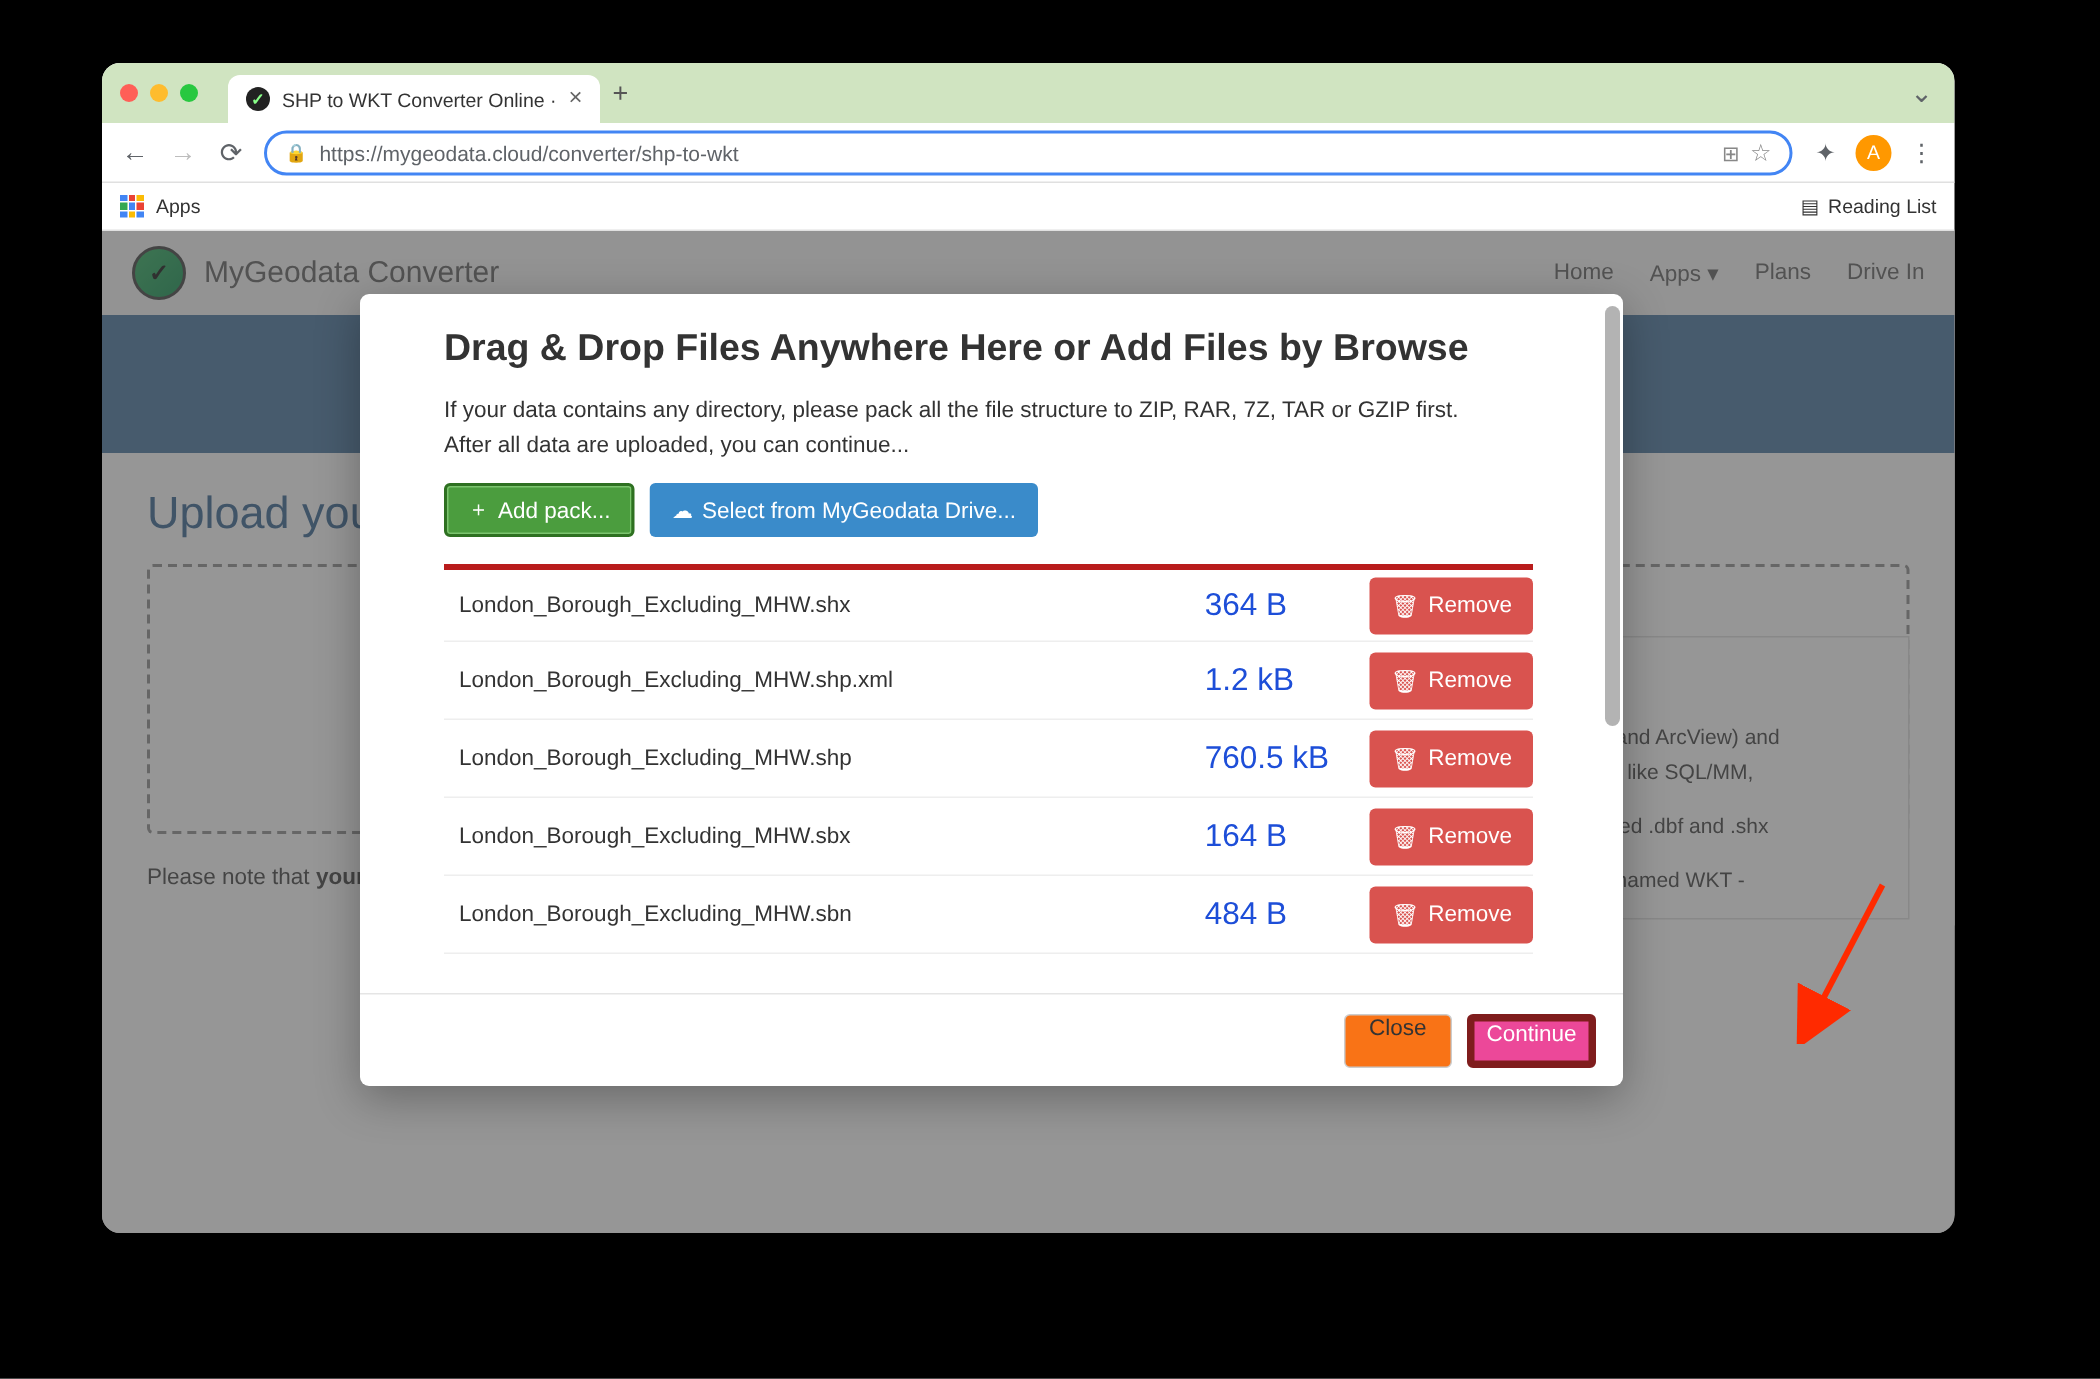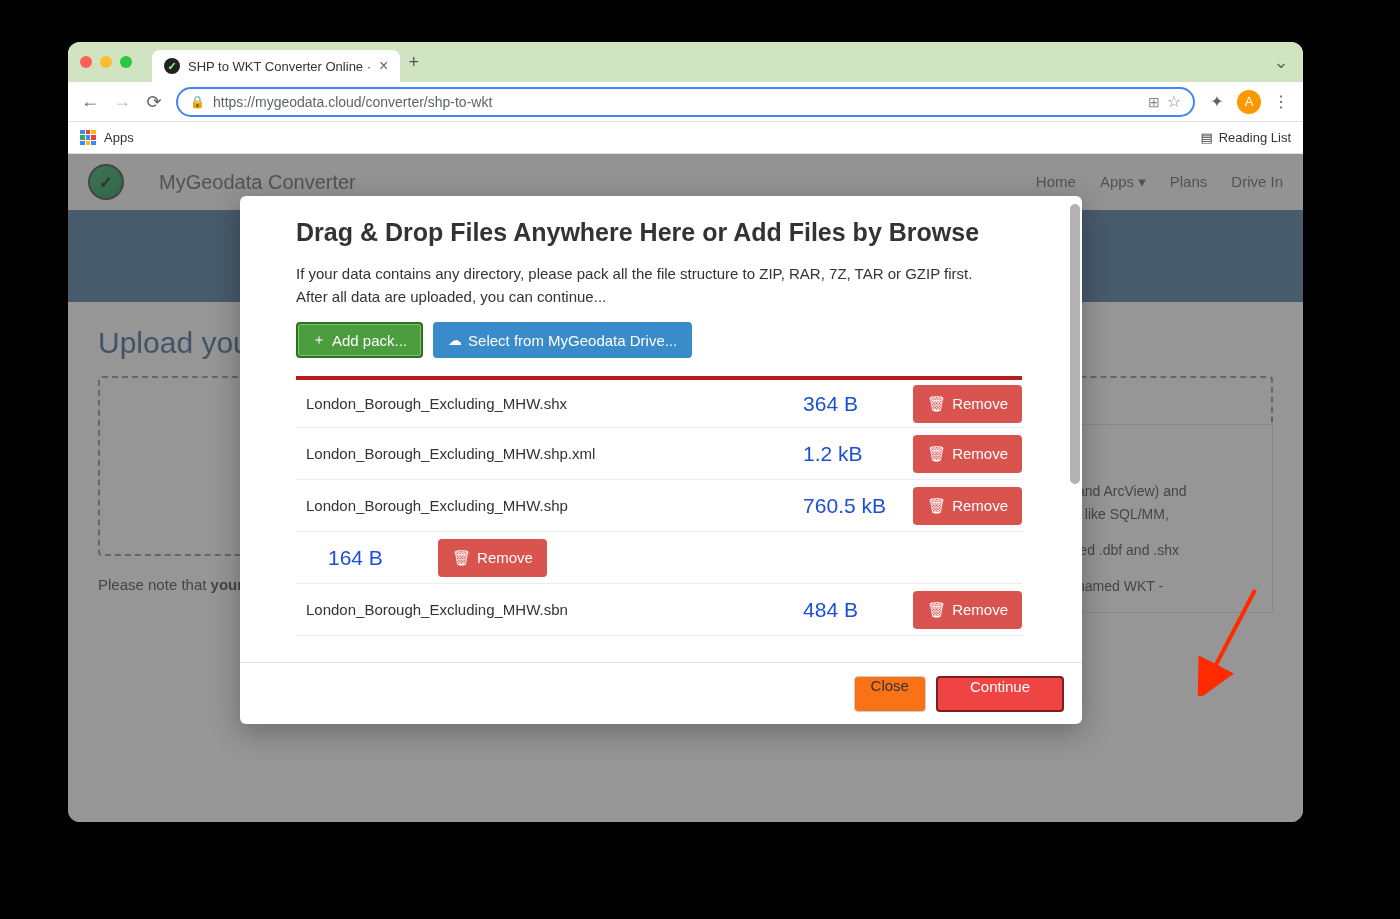--- a/index.html
+++ b/index.html
@@ -31,21 +31,21 @@
 .apps-icon { width: 16px; height: 16px; display: grid; grid-template-columns: repeat(3,1fr); grid-template-rows: repeat(3,1fr); gap: 1px; }
 .apps-icon span { background: #4285f4; } .apps-icon span:nth-child(2){background:#ea4335} .apps-icon span:nth-child(3){background:#fbbc05} .apps-icon span:nth-child(4){background:#34a853} .apps-icon span:nth-child(6){background:#ea4335} .apps-icon span:nth-child(8){background:#fbbc05}
 
 
 .page { position: relative; height: calc(100% - 112px); overflow: hidden; }
 .page-bg { position: absolute; inset: 0; }
 
 .site-header { height: 56px; display: flex; align-items: center; justify-content: space-between; padding: 0 20px; background: #f7f7f7; }
 .brand { display: flex; align-items: center; gap: 12px; }
 .brand-logo { width: 36px; height: 36px; border-radius: 50%; background: linear-gradient(135deg,#2a5 0%,#084 100%); display: flex; align-items: center; justify-content: center; color: #000; font-weight: bold; border: 2px solid #333; }
-.brand-text { font-size: 20px; color: #555; margin-left: 23px; }
+.brand-text { font-size: 20px; color: #555; }
 .nav-links { display: flex; gap: 24px; font-size: 15px; color: #555; }
 .nav-item { cursor: pointer; }
 
 .banner { background: #3b6b9a; color: #fff; padding: 30px 40px; font-size: 28px; text-align: center; }
 .section { padding: 24px 30px; background: #fff; }
 .upload-title { font-size: 30px; color: #2a5a8a; font-weight: 300; margin-bottom: 16px; }
 .dropzone { border: 2px dashed #888; height: 180px; border-radius: 4px; }
 .note-text { margin-top: 20px; font-size: 15px; color: #333; }
 .right-card { position: absolute; right: 30px; top: 270px; width: 260px; background: #fff; border: 1px solid #ddd; padding: 14px; font-size: 14px; color: #333; line-height: 1.6; text-align: justify; }
 
@@ -64,21 +64,21 @@
 
 .file-list { }
 .file-row { display: flex; align-items: center; border-bottom: 1px solid #eee; height: 52px; }
 .file-row:first-child { border-top: 4px solid #b91c1c; }
 .file-name { flex: 1; font-size: 15px; color: #333; padding-left: 10px; }
 .file-size { width: 110px; font-size: 21px; color: #1d4ed8; margin-left: 32px; }
 .btn-remove { background: #d9534f; color: #fff; height: 38px; padding: 0 14px; border-radius: 4px; display: inline-flex; align-items: center; gap: 6px; font-size: 15px; cursor: pointer; }
 
 .modal-footer { border-top: 1px solid #e5e5e5; height: 62px; display: flex; align-items: center; justify-content: flex-end; padding: 0 18px; gap: 10px; }
 .btn-close { background: #f97316; color: #333; border: 1px solid #ccc; height: 36px; padding: 0 16px; border-radius: 4px; font-size: 15px; cursor: pointer; }
-.btn-continue { background: #ef4444; color: #fff; height: 36px; padding: 0 32px; border-radius: 4px; font-size: 15px; cursor: pointer; border: 2px solid #7f1d1d; }
+.btn-continue { background: #ec4899; color: #fff; height: 36px; padding: 0 8px; border-radius: 4px; font-size: 15px; cursor: pointer; border: 5px solid #7f1d1d; }
 
 
 .arrow { position: absolute; left: 953px; top: 390px; width: 70px; height: 110px; pointer-events: none; }
 
 .grid3 { font-size: 14px; color: #888; letter-spacing: -1px; }
 .star { font-size: 16px; color: #888; }
 </style>
 </head>
 <body>
 
@@ -208,20 +208,21 @@
             </div>
             <div class="file-row">
               <div class="file-name">London_Borough_Excluding_MHW.shp</div>
               <div class="file-size">760.5 kB</div>
               <div class="btn-remove">
                 <span>🗑</span>
                 <span>Remove</span>
               </div>
             </div>
             <div class="file-row">
+              <div class="file-name">London_Borough_Excluding_MHW.sbx</div>
               <div class="file-size">164 B</div>
               <div class="btn-remove">
                 <span>🗑</span>
                 <span>Remove</span>
               </div>
             </div>
             <div class="file-row">
               <div class="file-name">London_Borough_Excluding_MHW.sbn</div>
               <div class="file-size">484 B</div>
               <div class="btn-remove">

